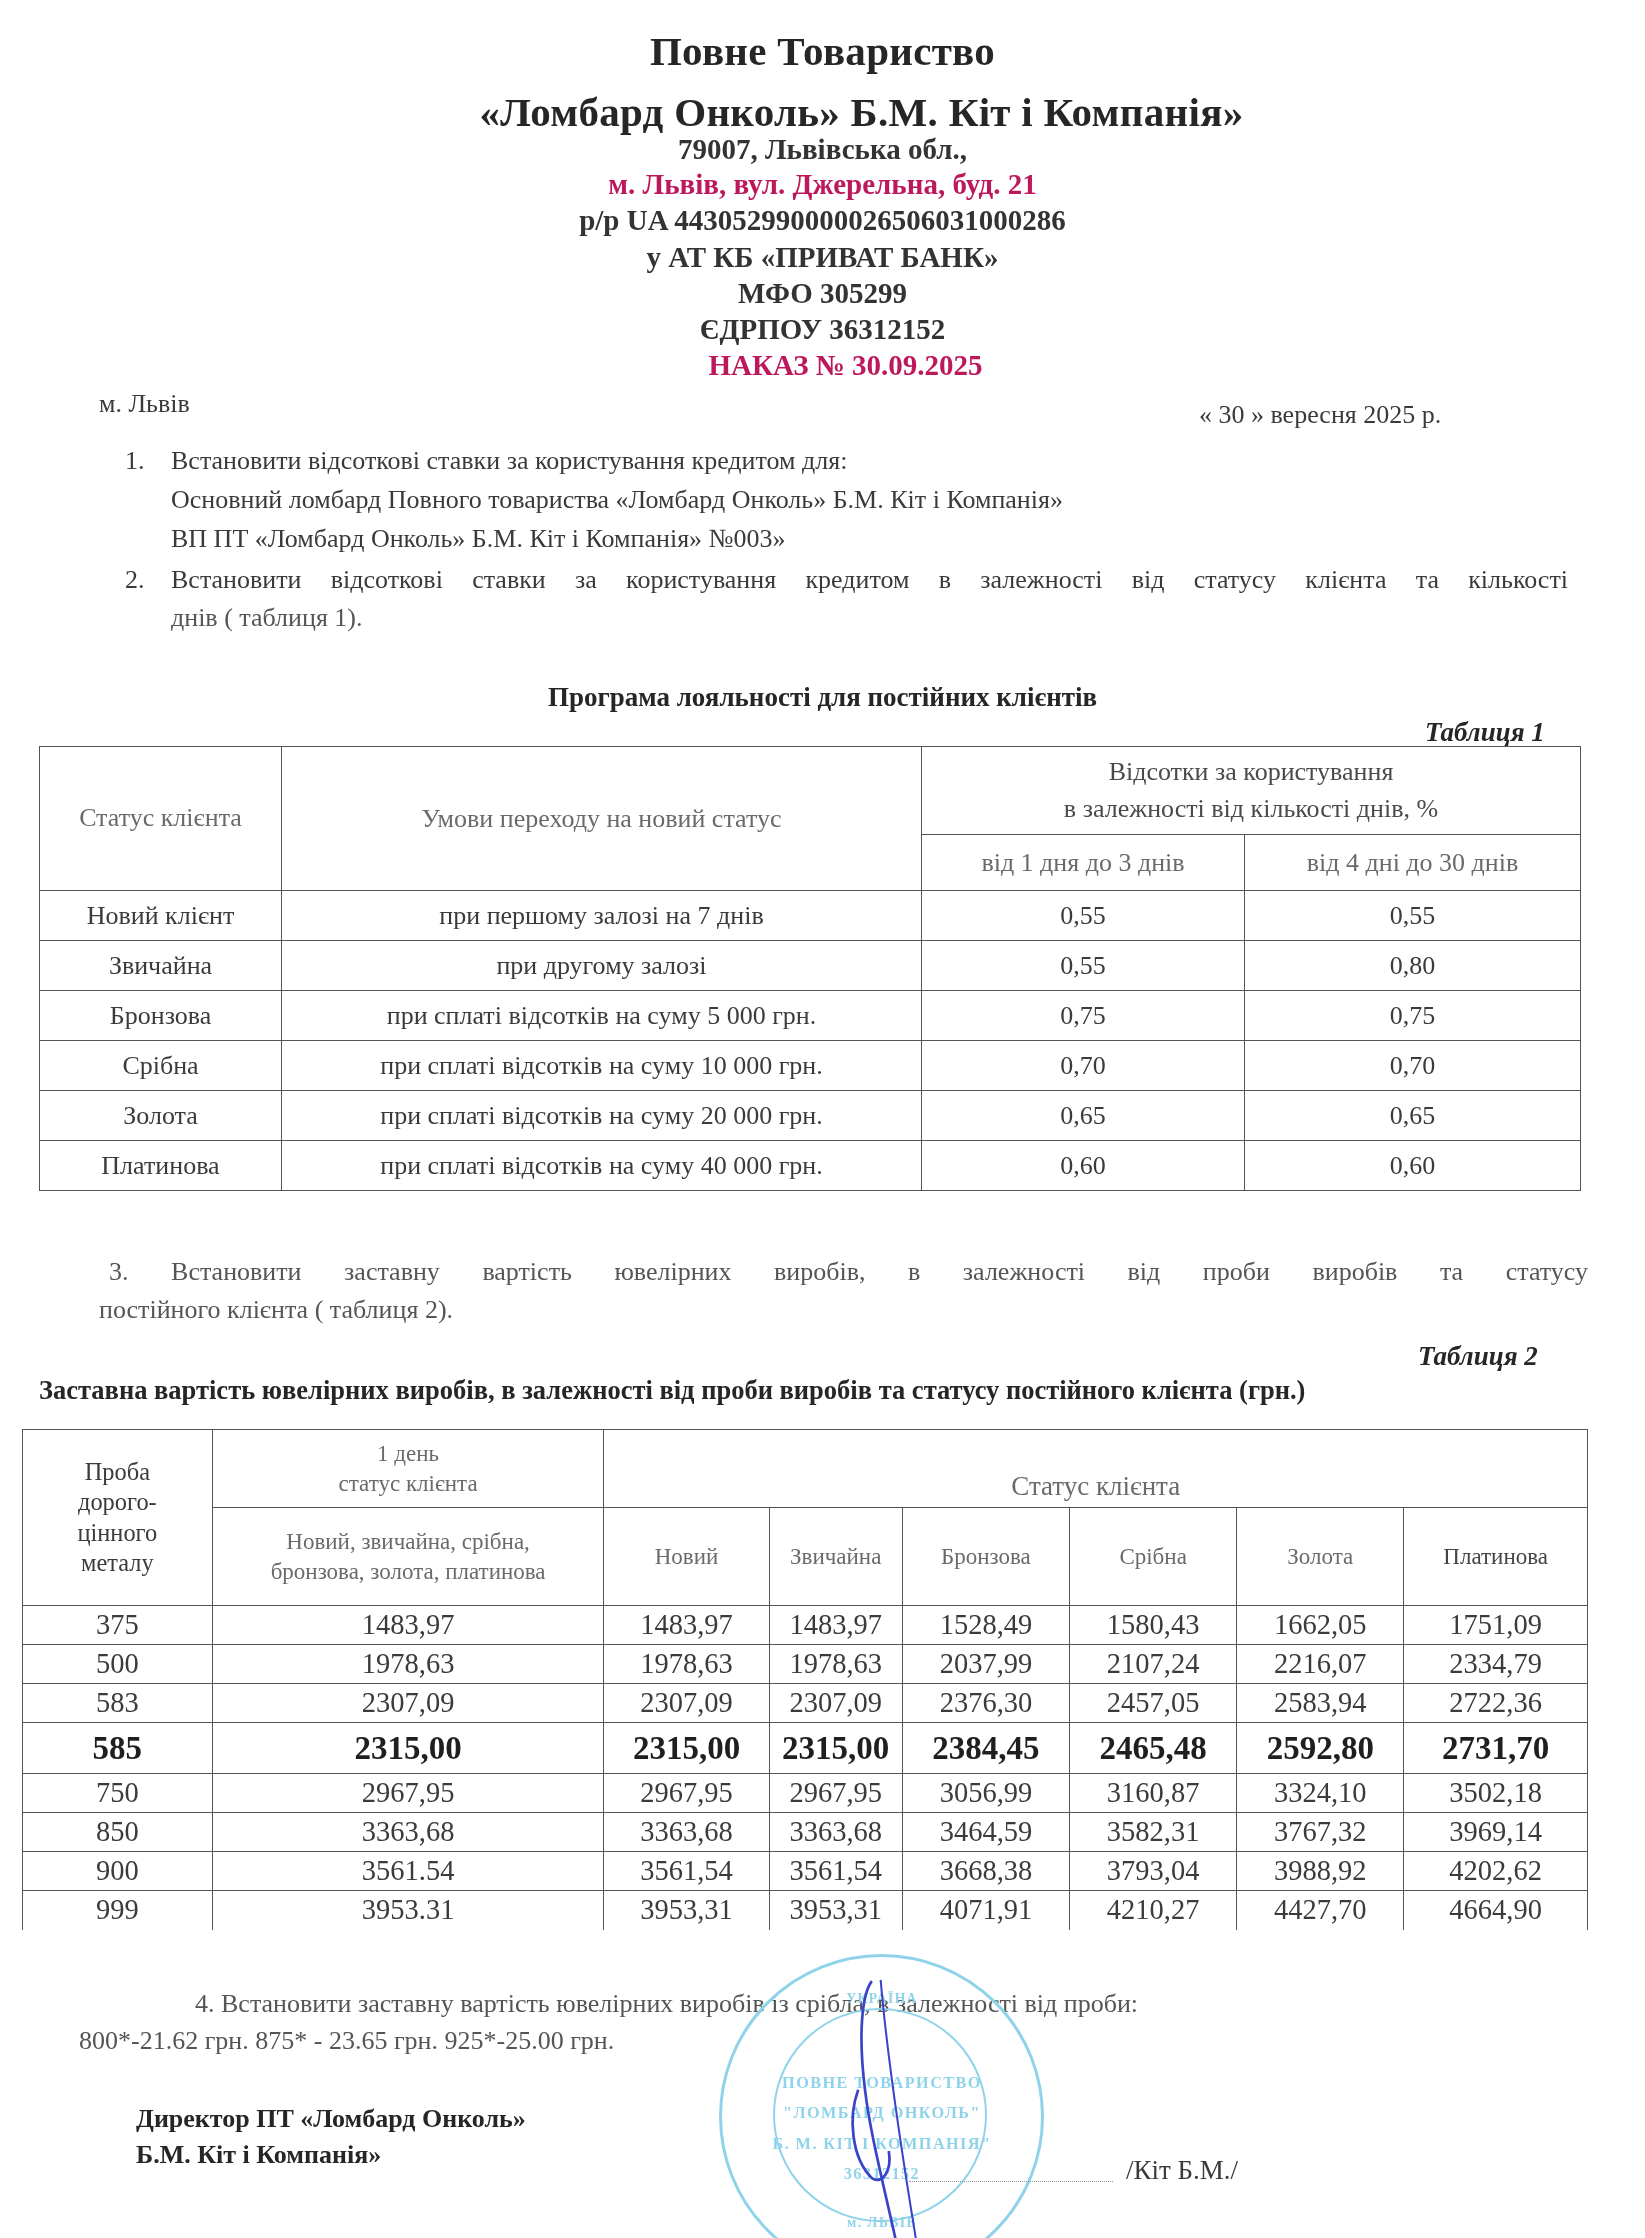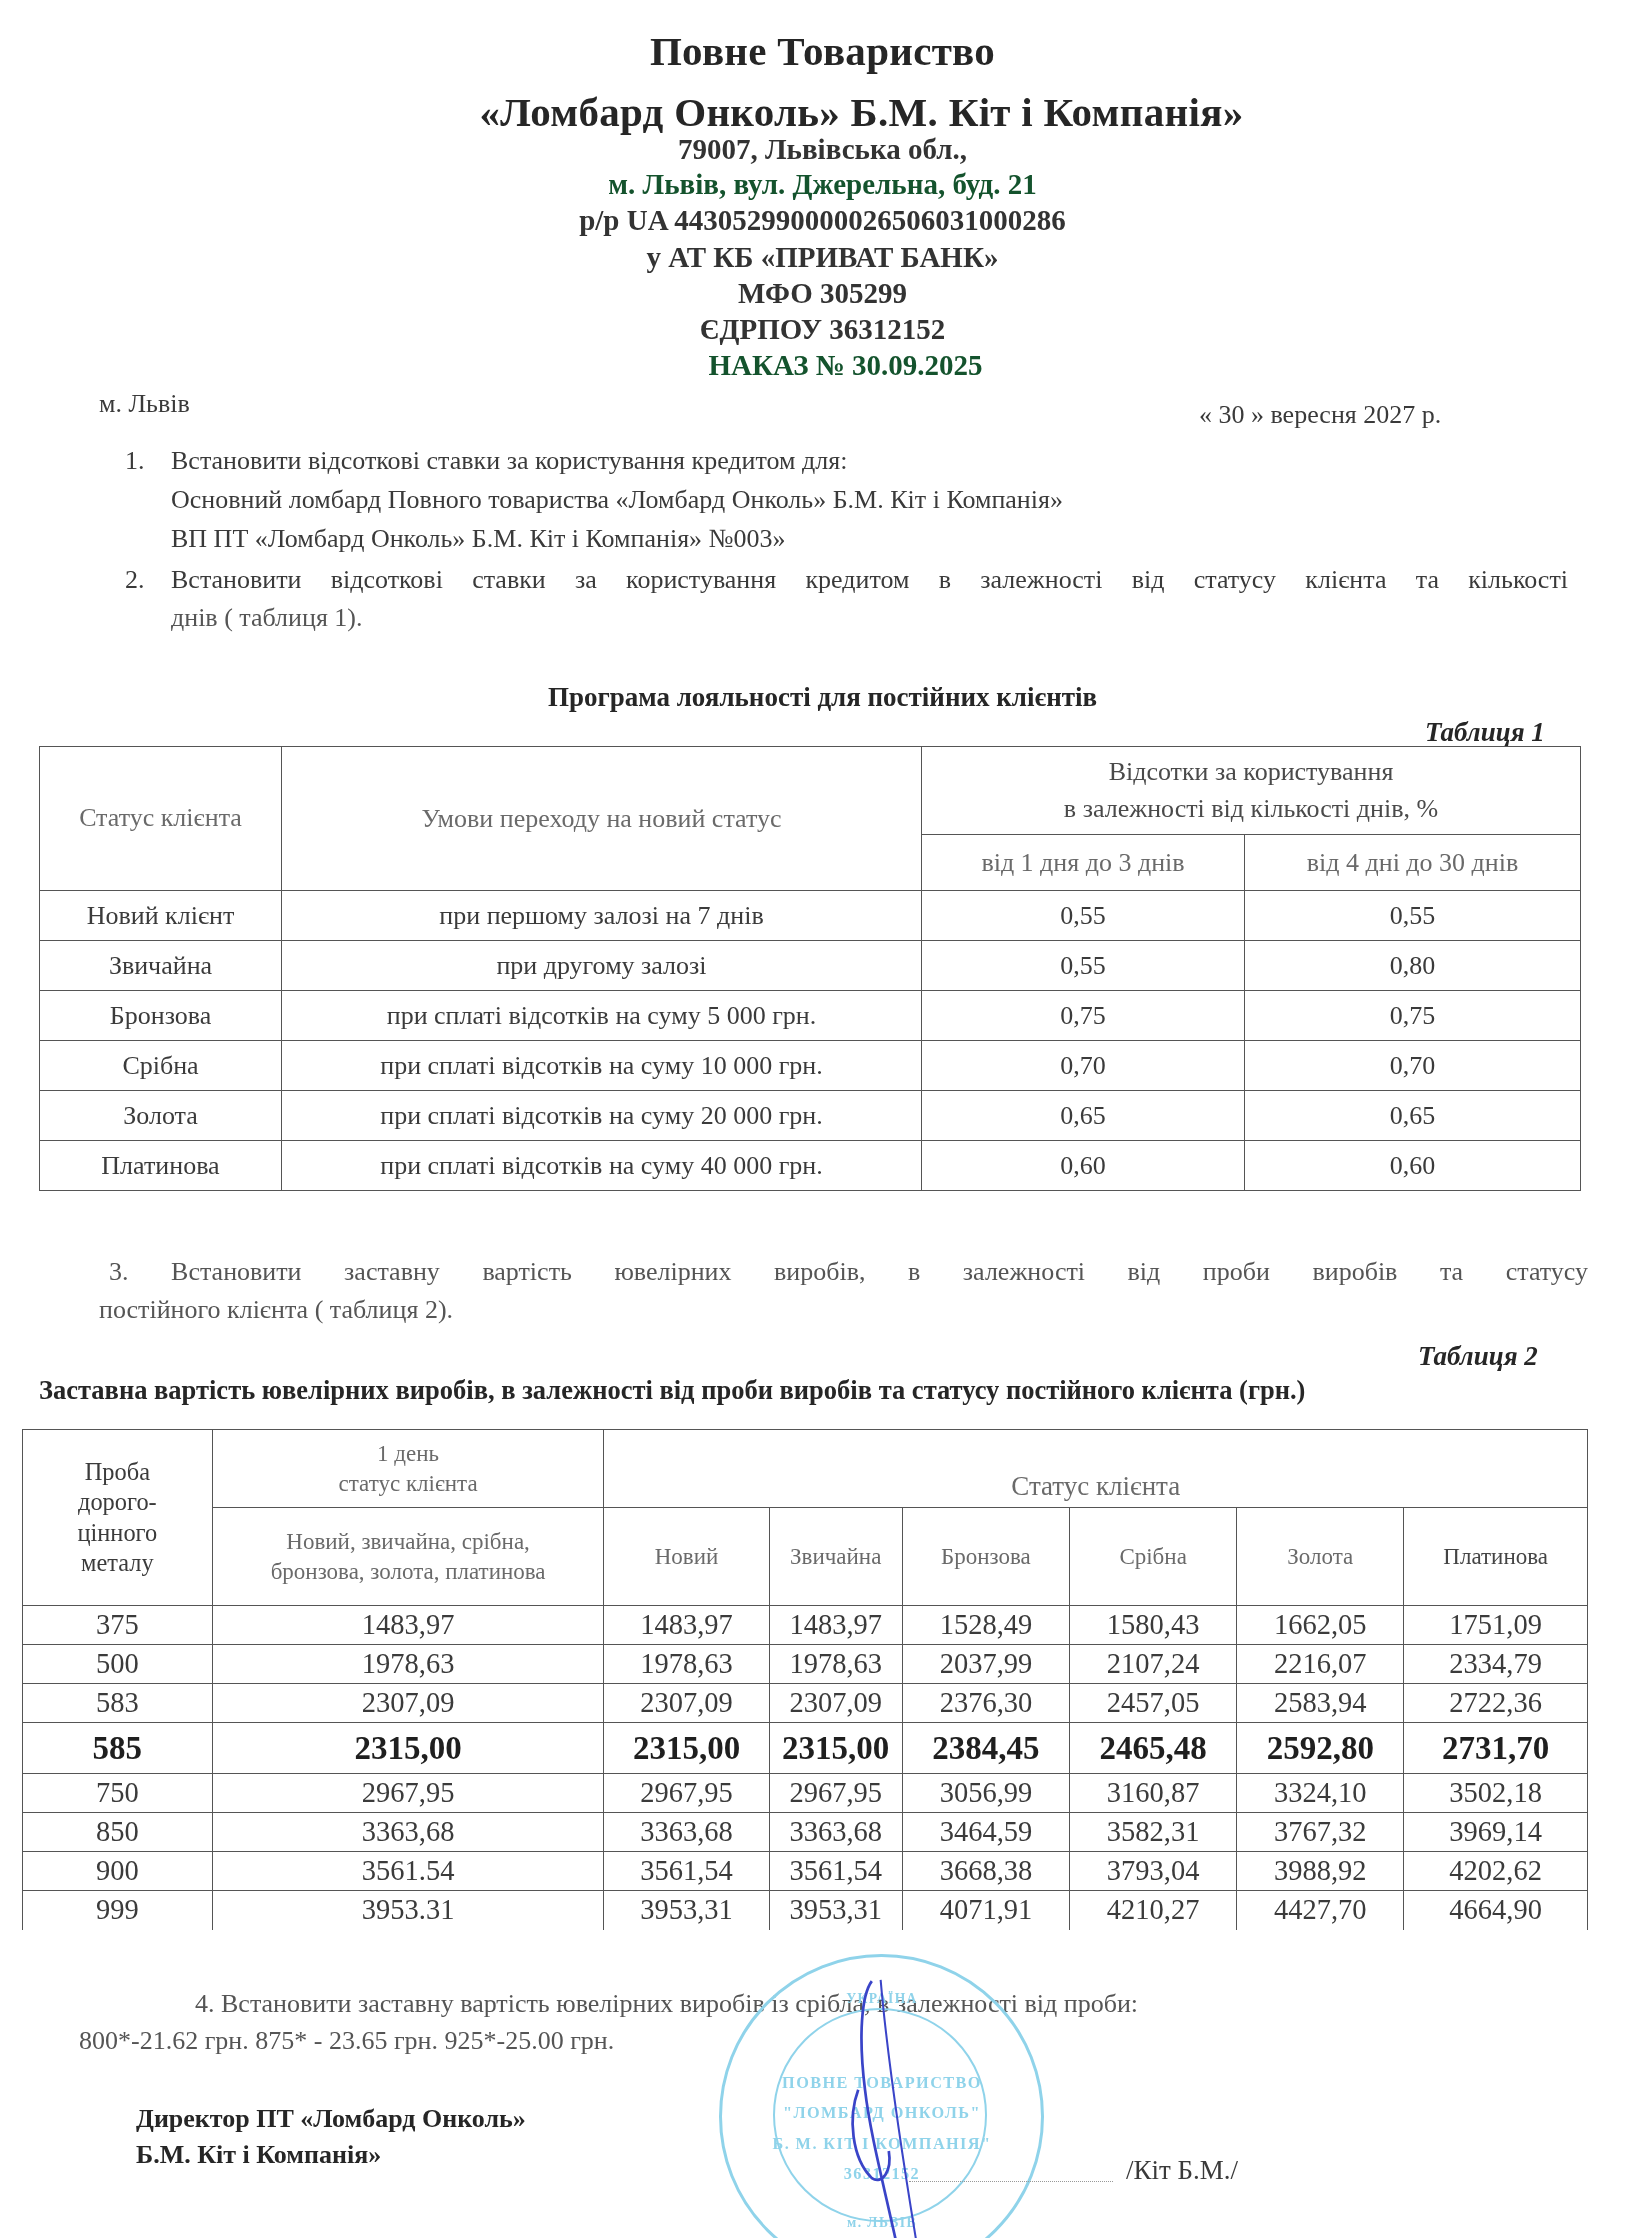--- a/index.html
+++ b/index.html
@@ -5,21 +5,21 @@
   html, body { margin: 0; padding: 0; background: #ffffff; }
   body {
     width: 1645px; height: 2239px; position: relative; overflow: hidden;
     font-family: "Liberation Serif", "DejaVu Serif", serif;
     color: #2a2a2a;
   }
   .abs { position: absolute; }
   .hdr { left: 0; width: 1645px; text-align: center; font-weight: bold; color: #262626; }
   .h-title { font-size: 41px; letter-spacing: 0.3px; }
   .h-sub { font-size: 29px; color: #333; }
-  .h-sub.light { color: #14532d; }
+  .h-sub.light { color: #be185d; }
   .txt { font-size: 26px; color: #3a3a3a; line-height: 1; white-space: nowrap; }
   .txt.soft { color: #555; }
   .bold { font-weight: bold; color: #262626; }
   .ital { font-style: italic; }
 
   
   table { border-collapse: collapse; position: absolute; table-layout: fixed; }
   .t1 { left: 39px; top: 746px; width: 1542px; }
   .t1 td, .t1 th {
     border: 1.4px solid #555; text-align: center; vertical-align: middle;
@@ -61,21 +61,21 @@
 <div class="abs hdr h-title" style="top:88px;margin-left:39px;">«Ломбард Онколь» Б.М. Кіт і Компанія»</div>
 <div class="abs hdr h-sub" style="top:133px;">79007, Львівська обл.,</div>
 <div class="abs hdr h-sub light" style="top:168px;">м. Львів, вул. Джерельна, буд.  21</div>
 <div class="abs hdr h-sub" style="top:204px;">р/р UA 443052990000026506031000286</div>
 <div class="abs hdr h-sub" style="top:241px;">у  АТ КБ «ПРИВАТ БАНК»</div>
 <div class="abs hdr h-sub" style="top:277px;">МФО 305299</div>
 <div class="abs hdr h-sub" style="top:313px;">ЄДРПОУ 36312152</div>
 <div class="abs hdr h-sub light" style="top:349px;padding-left:23px;">НАКАЗ № 30.09.2025</div>
 
 <div class="abs txt" style="left:99px; top:391px;">м. Львів</div>
-<div class="abs txt" style="left:1199px; top:402px;">« 30 » вересня  2027 р.</div>
+<div class="abs txt" style="left:1199px; top:402px;">« 30 » вересня  2025 р.</div>
 
 <div class="abs txt" style="left:125px; top:448px;">1.</div>
 <div class="abs txt" style="left:171px; top:448px;">Встановити відсоткові ставки за користування кредитом для:</div>
 <div class="abs txt" style="left:171px; top:487px;">Основний ломбард Повного товариства «Ломбард Онколь» Б.М. Кіт і Компанія»</div>
 <div class="abs txt" style="left:171px; top:526px;">ВП ПТ  «Ломбард Онколь» Б.М. Кіт і Компанія» №003»</div>
 <div class="abs txt" style="left:125px; top:567px;">2.</div>
 <div class="abs txt" style="left:171px; top:567px; width:1397px; text-align:justify; text-align-last:justify;">Встановити  відсоткові ставки за користування кредитом в залежності від статусу клієнта та кількості</div>
 <div class="abs txt soft" style="left:171px; top:605px;">днів ( таблиця 1).</div>
 
 <div class="abs hdr" style="top:682px; font-size:27px;">Програма лояльності для постійних клієнтів</div>

